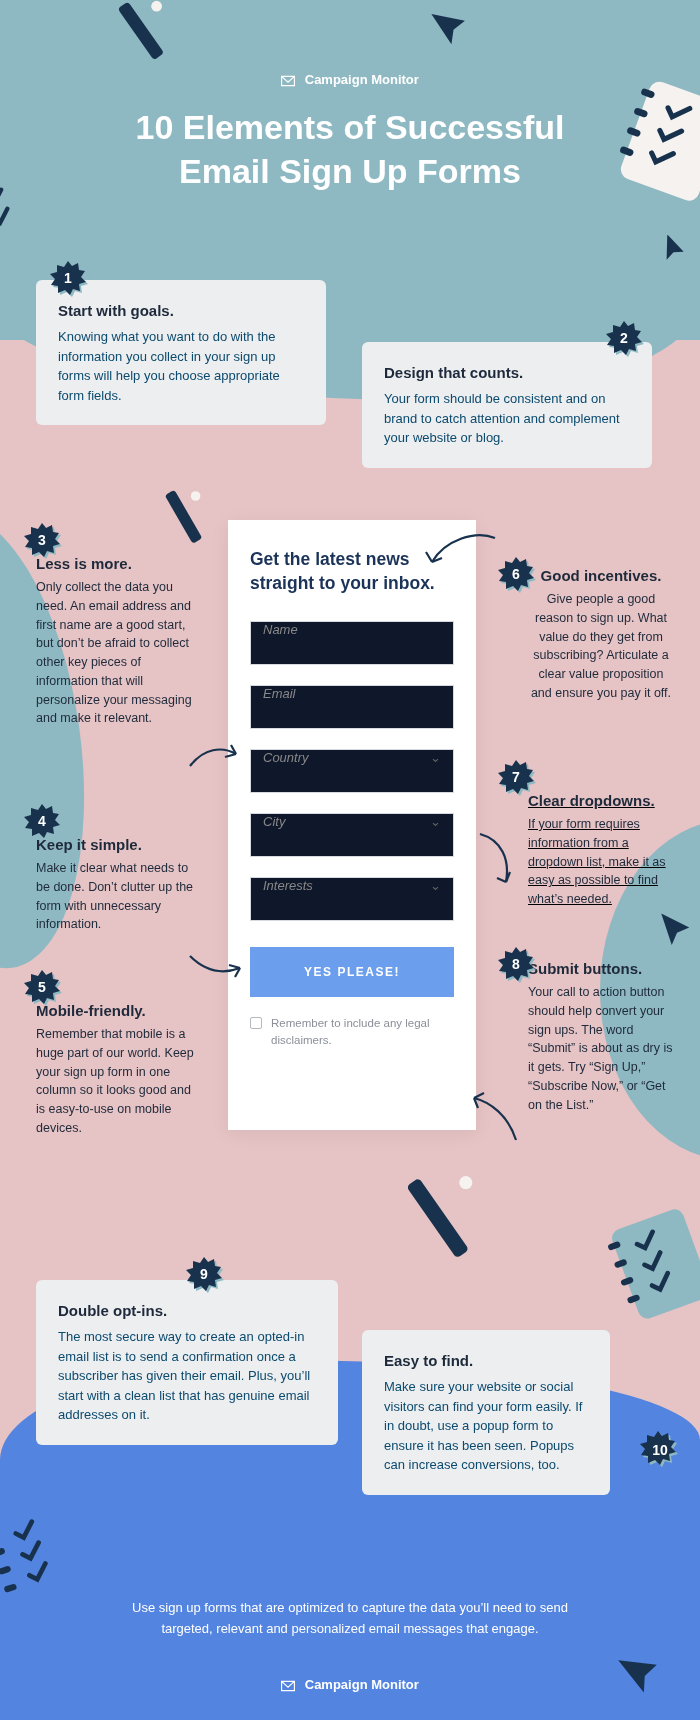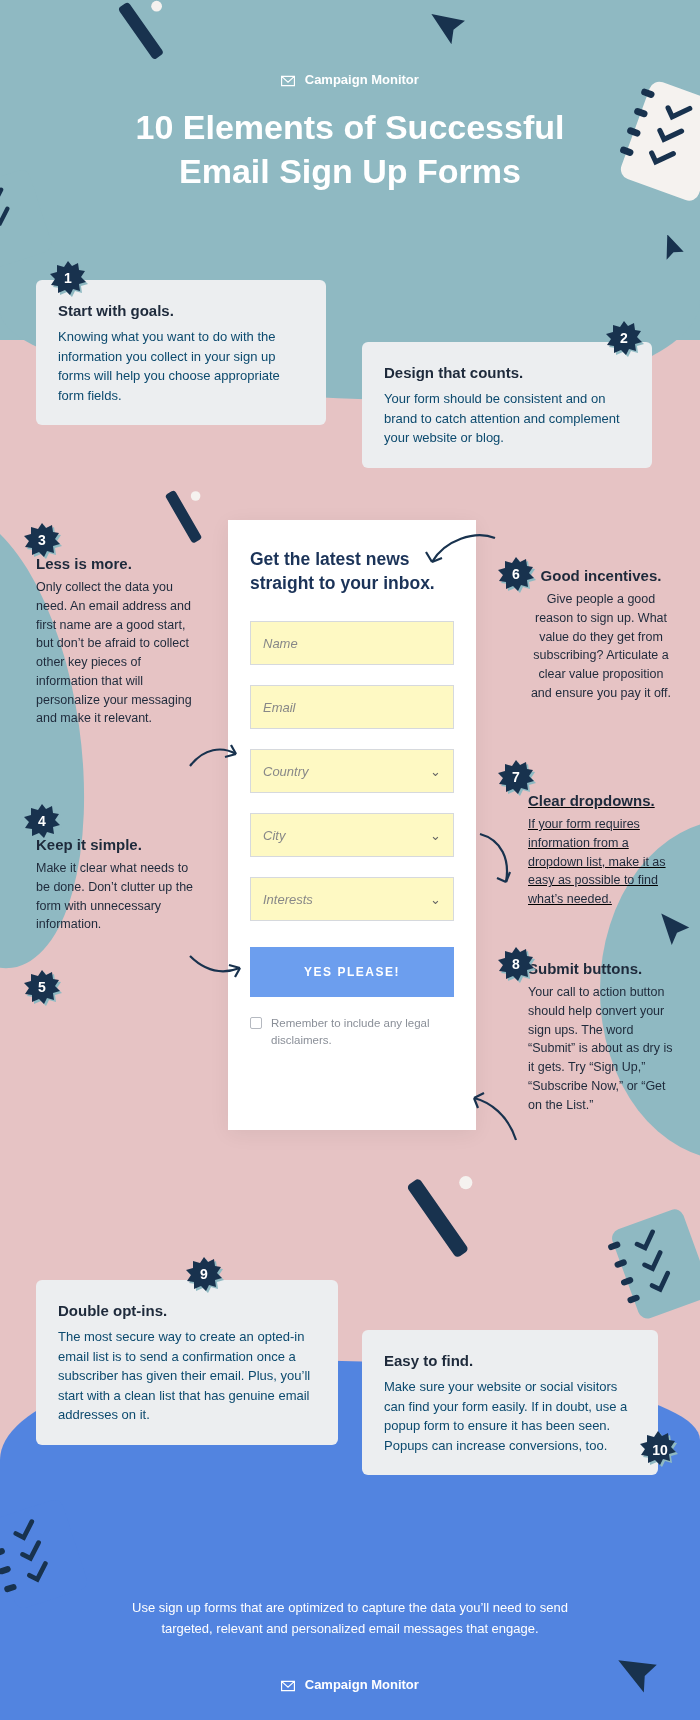--- a/index.html
+++ b/index.html
@@ -80,23 +80,23 @@
   .badge svg { position:absolute; top:0; left:0; width:36px; height:36px; }
   .badge span { position:relative; z-index:1; }
   
   .form {
     position:absolute; top:520px; left:228px; width:248px; height:610px;
     background:#fff; box-shadow:0 4px 20px rgba(0,0,0,.06);
     padding:28px 22px 18px;
   }
   .form h2 { font-size:17.5px; font-weight:700; color:#1b3358; line-height:1.35; margin-bottom:26px; }
   .field {
-    width:100%; height:44px; border:1px solid #d6d9dd; background:#fef9c3;
+    width:100%; height:44px; border:1px solid #d6d9dd; background:#0f172a;
     padding:0 12px; font-size:13px; color:#888; font-style:italic;
-    display:flex; align-items:center; justify-content:space-between; margin-bottom:20px;
+    display:flex; justify-content:space-between; margin-bottom:20px;
   }
   .field .chev { font-style:normal; color:#666; }
   .submit-btn {
     width:100%; height:50px; background:#6c9eee; color:#fff;
     border:none; font-size:12px; font-weight:700; letter-spacing:1.5px;
     cursor:pointer; margin-top:6px;
   }
   .disclaimer {
     display:flex; align-items:flex-start; gap:9px; margin-top:18px;
     font-size:11.5px; color:#8a8f98; line-height:1.45;
@@ -228,20 +228,24 @@
     <h3>Keep it simple.</h3>
     <p>Make it clear what needs to be done. Don’t clutter up the form with unnecessary information.</p>
   </div>
   <div class="badge" style="top:803px;left:24px;">
     <svg viewBox="0 0 36 36">
         <polygon fill="#18324e" points="18,1 22,6 28,3 29,10 35,11 31,17 36,22 29,24 30,31 23,29 20,35 15,30 8,33 8,26 1,25 5,19 0,14 7,12 7,5 14,7"></polygon>
       </svg>
     <span>4</span>
   </div>
 
+  <div class="sidetip" style="top:1002px;left:36px;">
+    <h3>Mobile-friendly.</h3>
+    <p>Remember that mobile is a huge part of our world. Keep your sign up form in one column so it looks good and is easy-to-use on mobile devices.</p>
+  </div>
   <div class="badge" style="top:969px;left:24px;">
     <svg viewBox="0 0 36 36">
         <polygon fill="#18324e" points="18,1 22,6 28,3 29,10 35,11 31,17 36,22 29,24 30,31 23,29 20,35 15,30 8,33 8,26 1,25 5,19 0,14 7,12 7,5 14,7"></polygon>
       </svg>
     <span>5</span>
   </div>
 
   <div class="sidetip" style="top:567px;left:528px;width:146px;text-align:center;">
     <h3>Good incentives.</h3>
     <p>Give people a good reason to sign up. What value do they get from subscribing? Articulate a clear value proposition and ensure you pay it off.</p>
@@ -279,21 +283,21 @@
     <h3>Double opt-ins.</h3>
     <p>The most secure way to create an opted-in email list is to send a confirmation once a subscriber has given their email. Plus, you’ll start with a clean list that has genuine email addresses on it.</p>
   </div>
   <div class="badge" style="top:1256px;left:186px;">
     <svg viewBox="0 0 36 36">
         <polygon fill="#18324e" points="18,1 22,6 28,3 29,10 35,11 31,17 36,22 29,24 30,31 23,29 20,35 15,30 8,33 8,26 1,25 5,19 0,14 7,12 7,5 14,7"></polygon>
       </svg>
     <span>9</span>
   </div>
 
-  <div class="tip" style="top:1330px;left:362px;width:296px;">
+  <div class="tip" style="top:1330px;left:362px;width:248px;">
     <h3>Easy to find.</h3>
     <p>Make sure your website or social visitors can find your form easily. If in doubt, use a popup form to ensure it has been seen. Popups can increase conversions, too.</p>
   </div>
   <div class="badge" style="top:1430px;left:640px;width:40px;height:40px;">
     <svg viewBox="0 0 36 36">
         <polygon fill="#18324e" points="18,1 22,6 28,3 29,10 35,11 31,17 36,22 29,24 30,31 23,29 20,35 15,30 8,33 8,26 1,25 5,19 0,14 7,12 7,5 14,7"></polygon>
       </svg>
     <span>10</span>
   </div>
 

